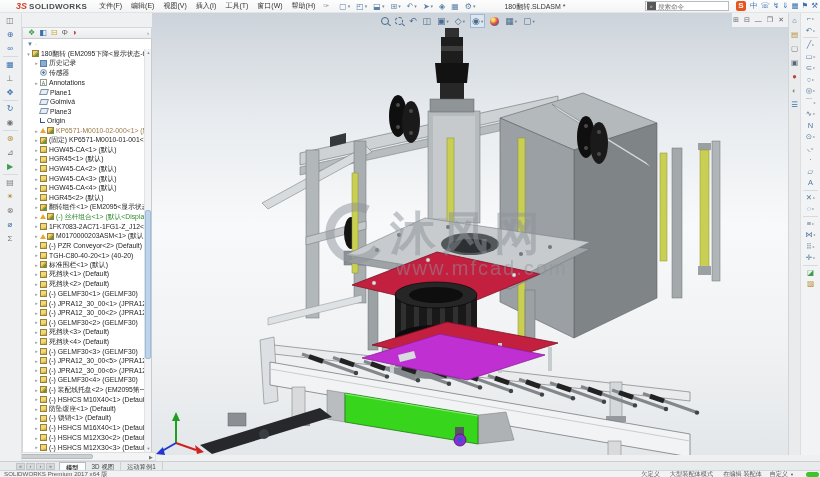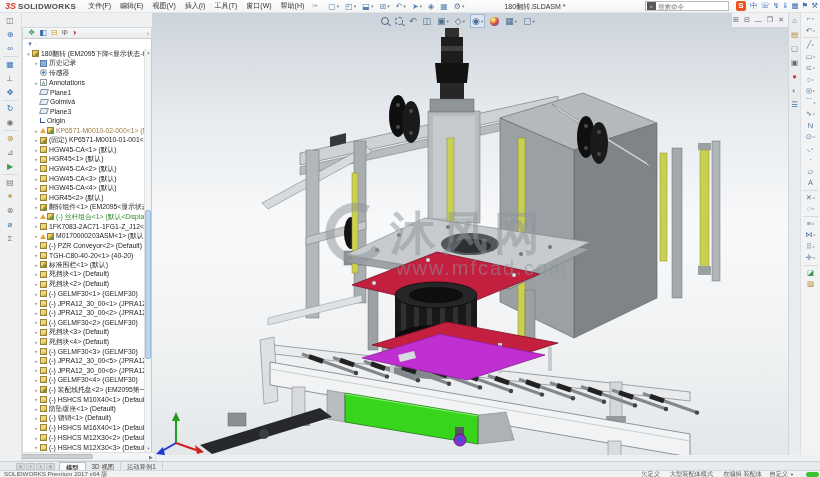--- a/index.html
+++ b/index.html
@@ -1,21 +1,21 @@
 <!DOCTYPE html>
 <html style="--red_plate: #c32040; --magenta_plate: #c02fd2; --green_block: #37d51c; --yellow_rail: #c9cf52; --warn_orange: #eca42c; --tree_green: #2e8b2e; --tree_brown: #9a7a48; --watermark: #8e949b; --accent_blue: #3a6fb0;"><head>
 <meta charset="utf-8">
 <style>
   html,body{margin:0;padding:0;width:820px;height:477px;overflow:hidden;
     font-family:"Liberation Sans","DejaVu Sans",sans-serif;background:#eef0f1;position:relative;}
   *{box-sizing:border-box;}
   
   #titlebar{position:absolute;left:0;top:0;width:820px;height:13px;background:linear-gradient(#fdfdfd,#f3f4f5);
     border-bottom:1px solid #e2e4e6;display:flex;align-items:center;font-size:7px;color:#333;z-index:40;}
-  #brand{display:flex;align-items:center;margin-left:5px;text-align:center;}
+  #brand{display:flex;align-items:center;margin-left:16px;text-align:center;}
   #brand .mark{color:#d43f2a;font-weight:bold;font-style:italic;font-size:9px;margin-right:2px;}
   #brand .word{font-weight:bold;font-size:8px;letter-spacing:.3px;color:#4a4d50;}
   #menubar{display:flex;margin-left:12px;gap:9px;}
   #menubar span{cursor:default;}
   #pin-icon{margin-left:8px;color:#888;font-size:7px;}
   #quicktools{display:flex;margin-left:10px;gap:6px;align-items:center;}
   #quicktools .qt{display:flex;align-items:center;gap:1px;}
   #quicktools .g{font-size:8px;color:#5b7fa6;}
   #quicktools .dd{font-size:5px;color:#888;}
   #doc-title{position:absolute;left:470px;top:2px;width:130px;text-align:center;font-size:7px;color:#333;}

